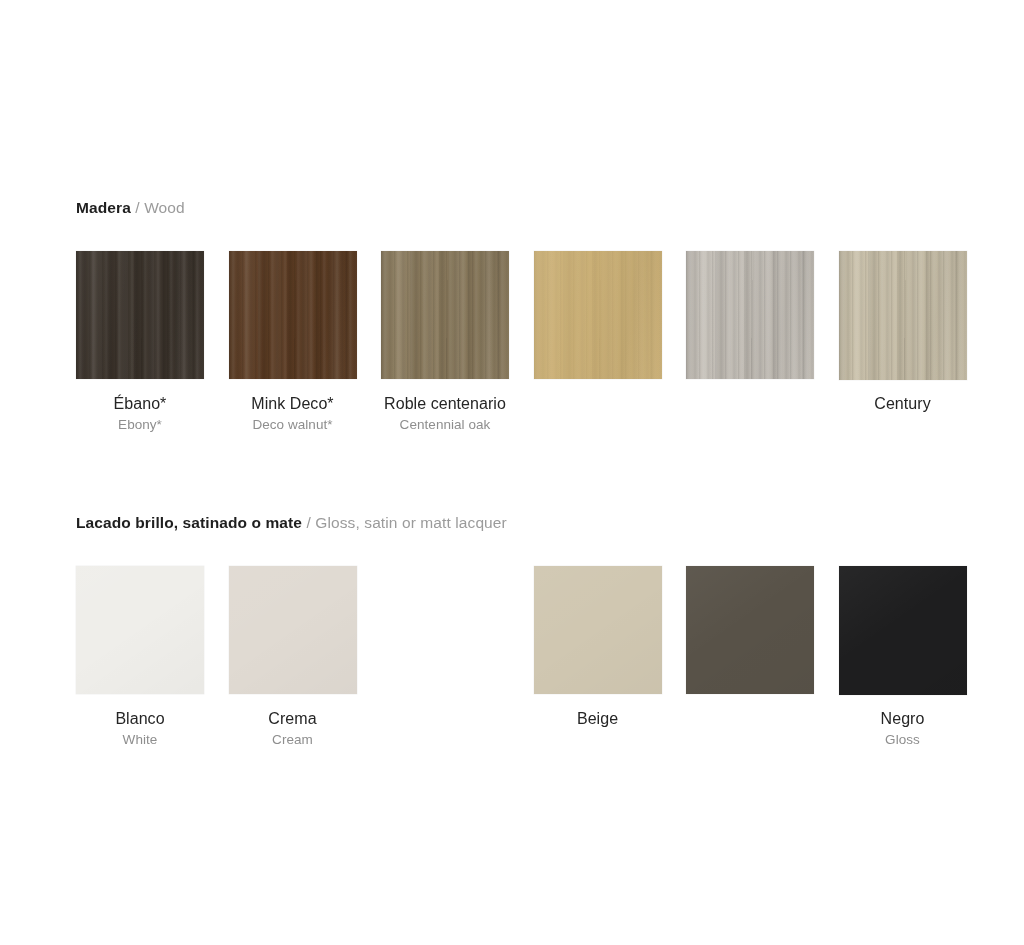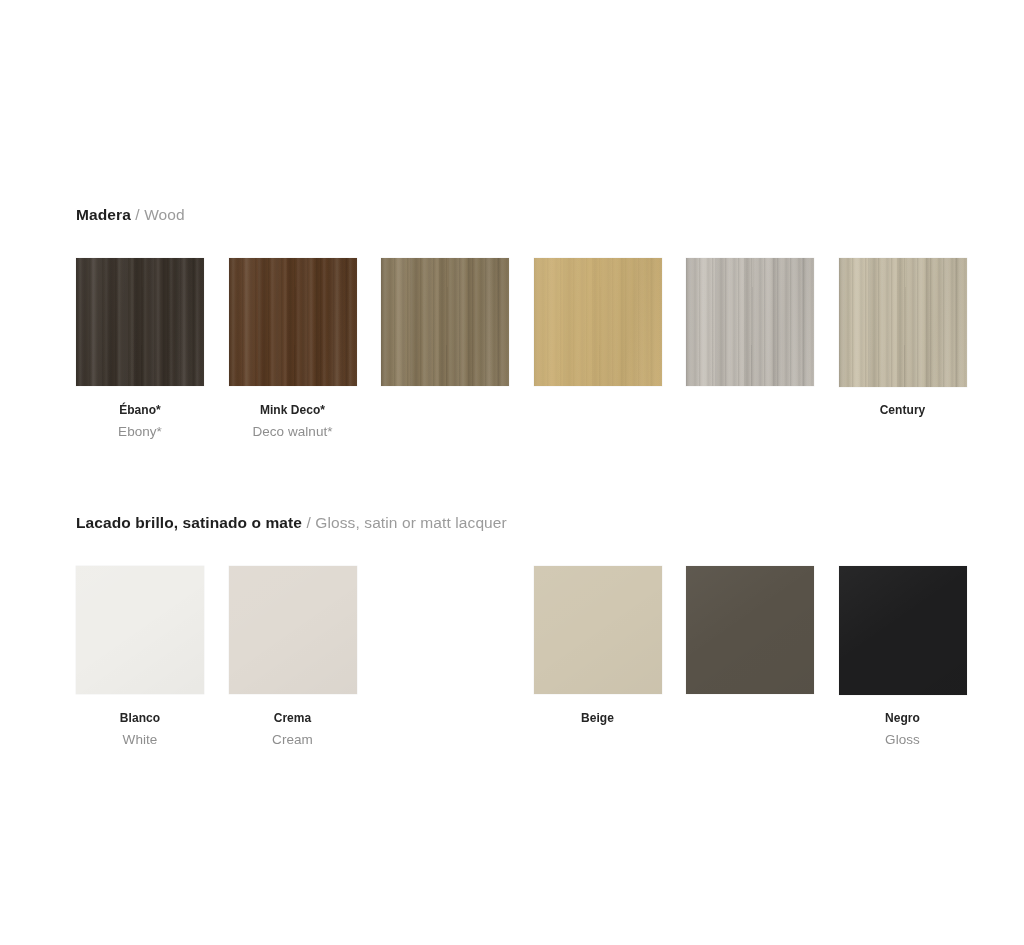--- a/index.html
+++ b/index.html
@@ -19,21 +19,21 @@
   .page {
     position: absolute;
     left: 0; top: 0;
     width: 1024px;
     height: 945px;
     background: #ffffff;
   }
 
   
   .section { position: absolute; left: 76px; }
-  #section-wood    { top: 205px; }
+  #section-wood    { top: 198px; }
   #section-lacquer { top: 513px; }
 
   .section-heading {
     font-size: 15.5px;
     line-height: 20px;
     letter-spacing: 0.1px;
     white-space: nowrap;
     margin: 0 0 0 0;
     padding: 0;
     font-weight: 400;
@@ -92,24 +92,24 @@
 
   .swatch-caption {
     position: absolute;
     top: 142px;
     left: 0;
     width: 128px;
     text-align: center;
   }
   .name-es {
     display: block;
-    font-size: 12px;
+    font-size: 16px;
     line-height: 21px;
     color: #252525;
-    font-weight: 700;
+    font-weight: 400;
     letter-spacing: 0.05px;
     white-space: nowrap;
   }
   .name-en {
     display: block;
     font-size: 13.5px;
     line-height: 21px;
     color: #8e8e8e;
     font-weight: 400;
     letter-spacing: 0.05px;
@@ -151,20 +151,24 @@
           <span class="name-es">Mink Deco*</span>
           <span class="name-en">Deco walnut*</span>
         </div>
       </div>
 
       <div class="swatch-cell c2">
         <div class="swatch-chip" id="chip-w2" style="background: rgb(139, 123, 93);">
           <div class="grain" style="background: repeating-linear-gradient(90deg, rgba(0, 0, 0, 0.1) 0px, rgba(0, 0, 0, 0) 2px, rgba(255, 255, 255, 0.07) 4px, rgba(0, 0, 0, 0) 7px, rgba(0, 0, 0, 0.07) 9px, rgba(0, 0, 0, 0) 13px), repeating-linear-gradient(90deg, rgba(0, 0, 0, 0.08) 0px, rgba(0, 0, 0, 0) 11px, rgba(255, 255, 255, 0.063) 19px, rgba(0, 0, 0, 0) 29px), repeating-linear-gradient(91deg, rgba(0, 0, 0, 0.05) 0px, rgba(0, 0, 0, 0) 23px, rgba(0, 0, 0, 0.043) 41px, rgba(0, 0, 0, 0) 67px);"></div>
           <div class="sheen" style="background: linear-gradient(100deg, rgba(255, 255, 255, 0.05) 0%, rgba(255, 255, 255, 0) 38%, rgba(0, 0, 0, 0.035) 72%, rgba(255, 255, 255, 0.03) 100%);"></div>
         </div>
+        <div class="swatch-caption">
+          <span class="name-es">Roble centenario</span>
+          <span class="name-en">Centennial oak</span>
+        </div>
       </div>
 
       <div class="swatch-cell c3">
         <div class="swatch-chip" id="chip-w3" style="background: rgb(203, 176, 118);">
           <div class="grain" style="background: repeating-linear-gradient(90deg, rgba(0, 0, 0, 0.035) 0px, rgba(0, 0, 0, 0) 2px, rgba(255, 255, 255, 0.02) 4px, rgba(0, 0, 0, 0) 7px, rgba(0, 0, 0, 0.024) 9px, rgba(0, 0, 0, 0) 13px), repeating-linear-gradient(90deg, rgba(0, 0, 0, 0.027) 0px, rgba(0, 0, 0, 0) 11px, rgba(255, 255, 255, 0.02) 19px, rgba(0, 0, 0, 0) 29px), repeating-linear-gradient(91deg, rgba(0, 0, 0, 0.016) 0px, rgba(0, 0, 0, 0) 23px, rgba(0, 0, 0, 0.016) 41px, rgba(0, 0, 0, 0) 67px);"></div>
           <div class="sheen" style="background: linear-gradient(100deg, rgba(255, 255, 255, 0.05) 0%, rgba(255, 255, 255, 0) 38%, rgba(0, 0, 0, 0.035) 72%, rgba(255, 255, 255, 0.03) 100%);"></div>
         </div>
       </div>
 
       <div class="swatch-cell c4">

